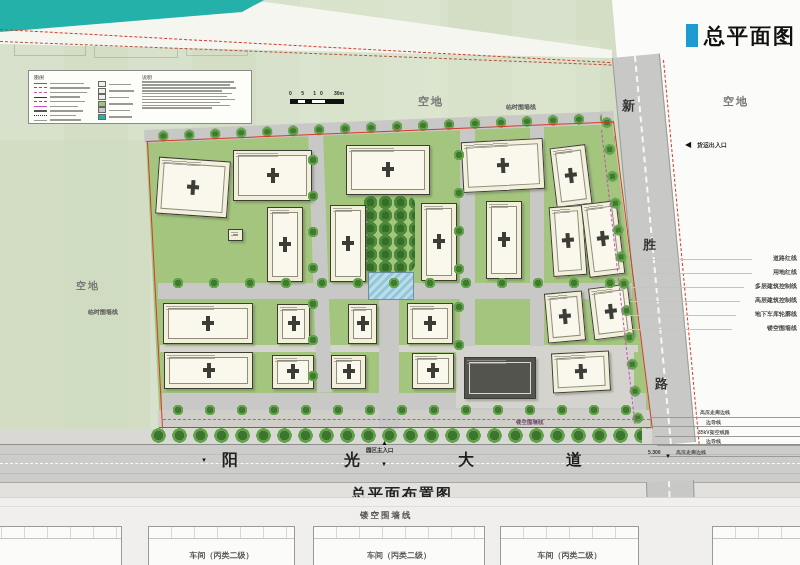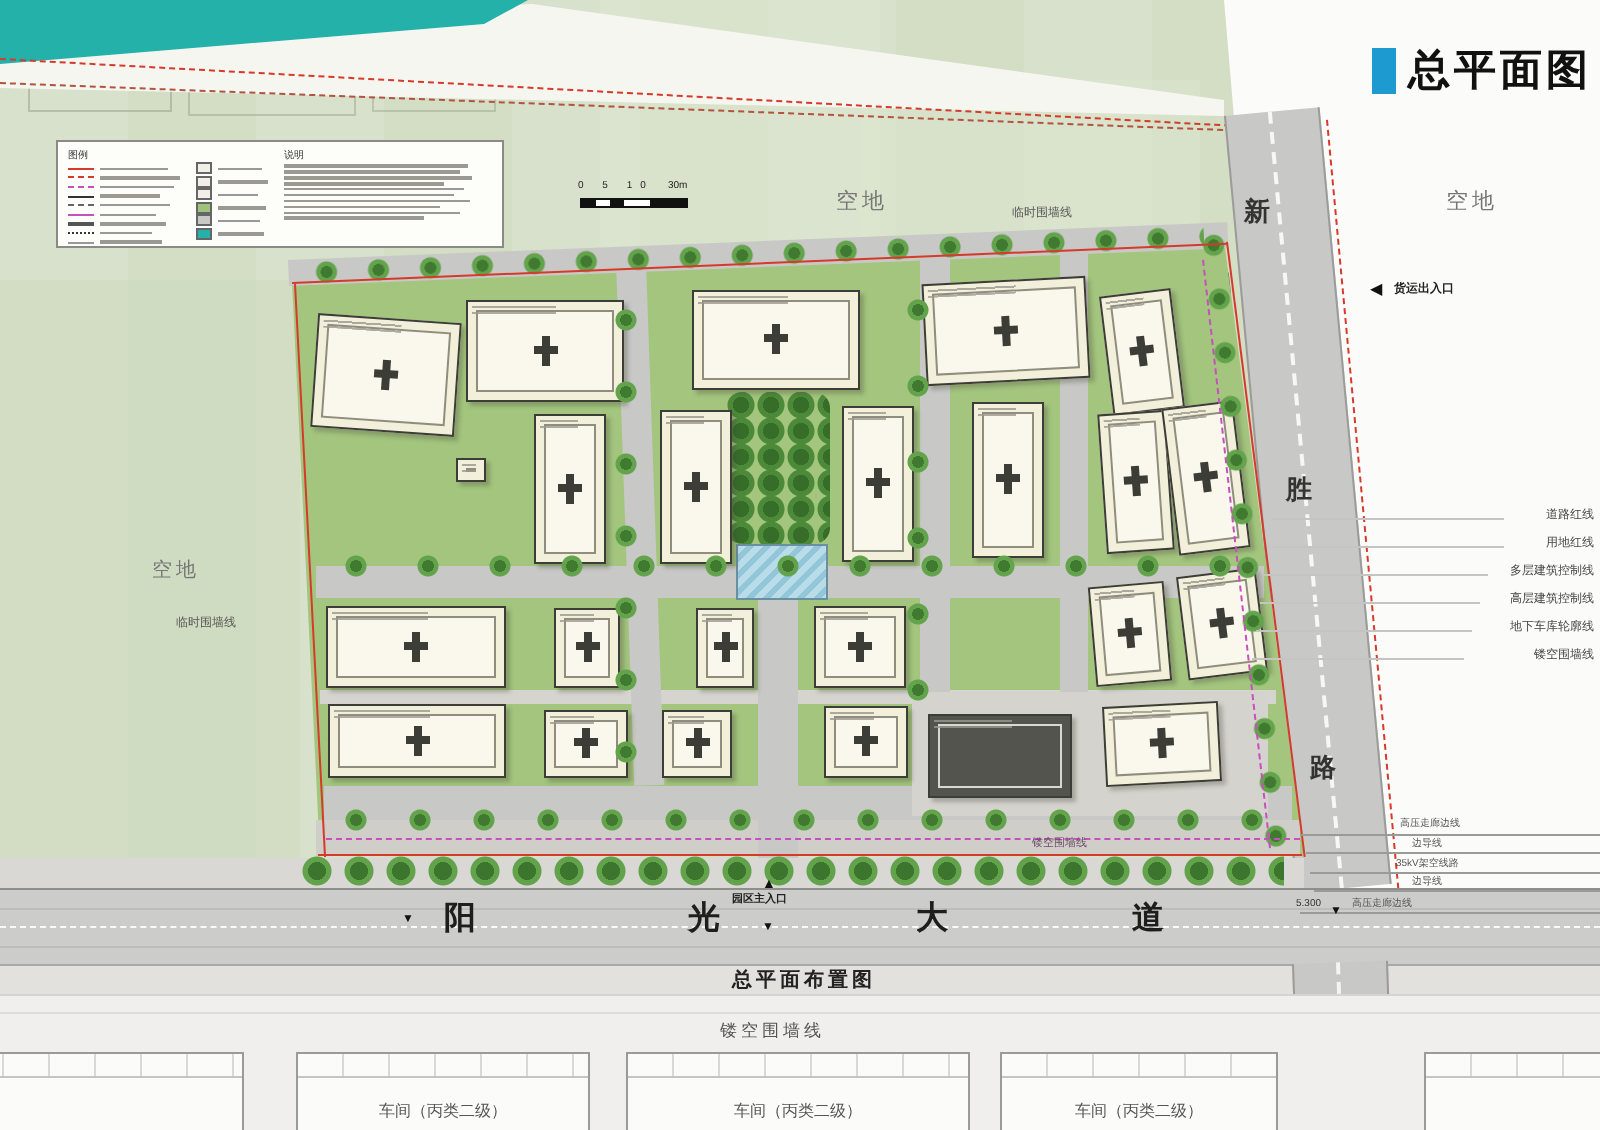--- a/index.html
+++ b/index.html
@@ -1,18 +1,18 @@
 <!DOCTYPE html>
 <html><head>
 <meta charset="utf-8">
 <style>
   html,body{margin:0;padding:0;background:#fff;font-family:"Liberation Sans","DejaVu Sans",sans-serif;}
   #canvas{position:relative;width:800px;height:565px;overflow:hidden;background:#fbfbf9;}
   .abs{position:absolute;}
-  .lbl{position:absolute;color:#444;white-space:nowrap;line-height:1;}
+  .lbl{position:absolute;color:#444;white-space:nowrap;line-height:1;font-weight:bold;}
   .road{position:absolute;background:#c8c8c6;}
   .trees{position:absolute;background-image:radial-gradient(circle,#3f7a30 0 3px,#63a34c 3px 5px,rgba(0,0,0,0) 5.5px);background-size:24px 13px;}
   .trees.big{background-image:radial-gradient(circle,#3c762e 0 4.5px,#61a24a 4.5px 7px,rgba(0,0,0,0) 7.5px);background-size:21px 17px;}
   .trees.dense{background-image:radial-gradient(circle,#366d28 0 4px,#4c8a39 4px 6.5px,rgba(0,0,0,0) 7px);background-size:15px 13px;border-radius:8px;}
   .bldg{position:absolute;background:#f2efda;border:1px solid #3d3d38;box-sizing:border-box;box-shadow:2px 2px 2px rgba(70,70,55,.32);}
   .bldg::after{content:"";position:absolute;inset:4px;border:1px solid #8f8d7c;background:#faf8ec;}
   .bldg::before{content:"";position:absolute;top:1px;left:2px;width:55%;height:5px;background:repeating-linear-gradient(0deg,#9a9890 0 1px,rgba(0,0,0,0) 1px 3px);opacity:.8;z-index:2;}
   .bldg.dark{background:#54544f;}
   .bldg.dark::after{border-color:#d8d8d2;background:rgba(0,0,0,0);}
   .core{position:absolute;z-index:3;left:calc(50% - 2px);top:calc(50% - 8px);width:4px;height:15px;background:#3d3d38;}
@@ -298,21 +298,21 @@
   <div class="hline" style="left:657px;top:445px;width:143px;border-top:1px solid #9a9a98;"></div>
   <div class="hline" style="left:650px;top:456px;width:150px;border-top:1px solid #9a9a98;"></div>
   <div class="lbl" style="left:700px;top:410px;font-size:5px;color:#555;">高压走廊边线</div>
   <div class="lbl" style="left:706px;top:419.5px;font-size:5px;color:#555;">边导线</div>
   <div class="lbl" style="left:698px;top:429.5px;font-size:5px;color:#555;">35kV架空线路</div>
   <div class="lbl" style="left:706px;top:438.5px;font-size:5px;color:#555;">边导线</div>
   <div class="lbl" style="left:648px;top:449.5px;font-size:5px;color:#333;">5.300</div>
   <div class="lbl" style="left:665px;top:453px;font-size:6px;color:#111;">▼</div>
   <div class="lbl" style="left:676px;top:449.5px;font-size:5px;color:#555;">高压走廊边线</div>
 
-  <div class="lbl" style="left:342px;top:486px;width:120px;text-align:center;font-size:10px;font-weight:bold;color:#222;letter-spacing:2px;border-bottom:1.5px solid #222;padding-bottom:1px;">总平面布置图</div>
+  <div class="lbl" style="left:342px;top:486px;width:120px;text-align:center;font-size:15px;font-weight:bold;color:#222;letter-spacing:2px;border-bottom:1.5px solid #222;padding-bottom:1px;">总平面布置图</div>
 
   <div class="abs" style="left:0;top:497px;width:800px;height:68px;background:#f0efed;border-top:1px solid #d5d4d1;">
     <div class="hline" style="left:0;top:8px;width:800px;border-top:1px solid #dddcd9;"></div>
   </div>
   <div class="lbl" style="left:360px;top:511px;font-size:8.5px;color:#555;letter-spacing:2px;">镂空围墙线</div>
 
   <div class="abs" style="left:-45px;top:526px;width:165px;height:39px;background:#fbfbf9;border:1px solid #9a9a96;">
     <div style="height:11px;border-bottom:1px solid #c5c5c2;background:repeating-linear-gradient(90deg,rgba(0,0,0,0) 0 22px,#d8d8d5 22px 23px);"></div>
   </div>
   <div class="abs" style="left:148px;top:526px;width:145px;height:39px;background:#fbfbf9;border:1px solid #9a9a96;">

